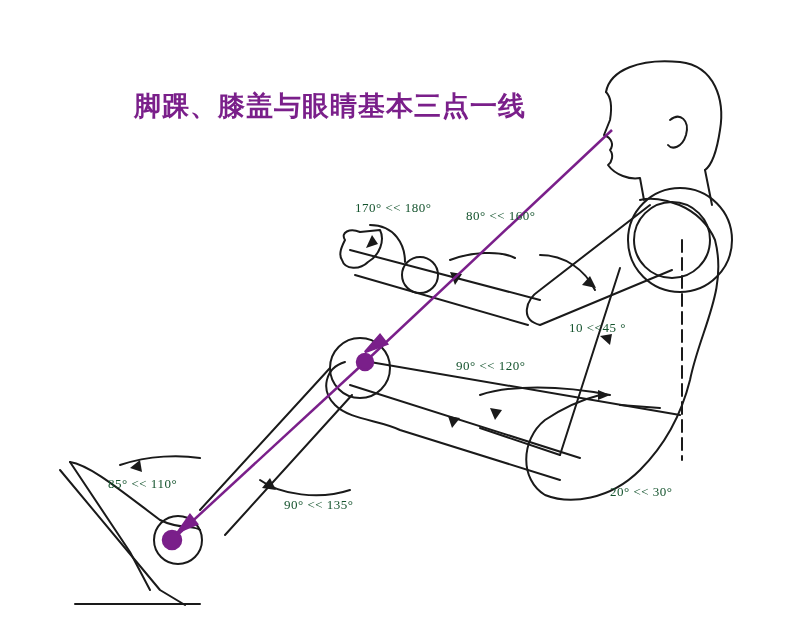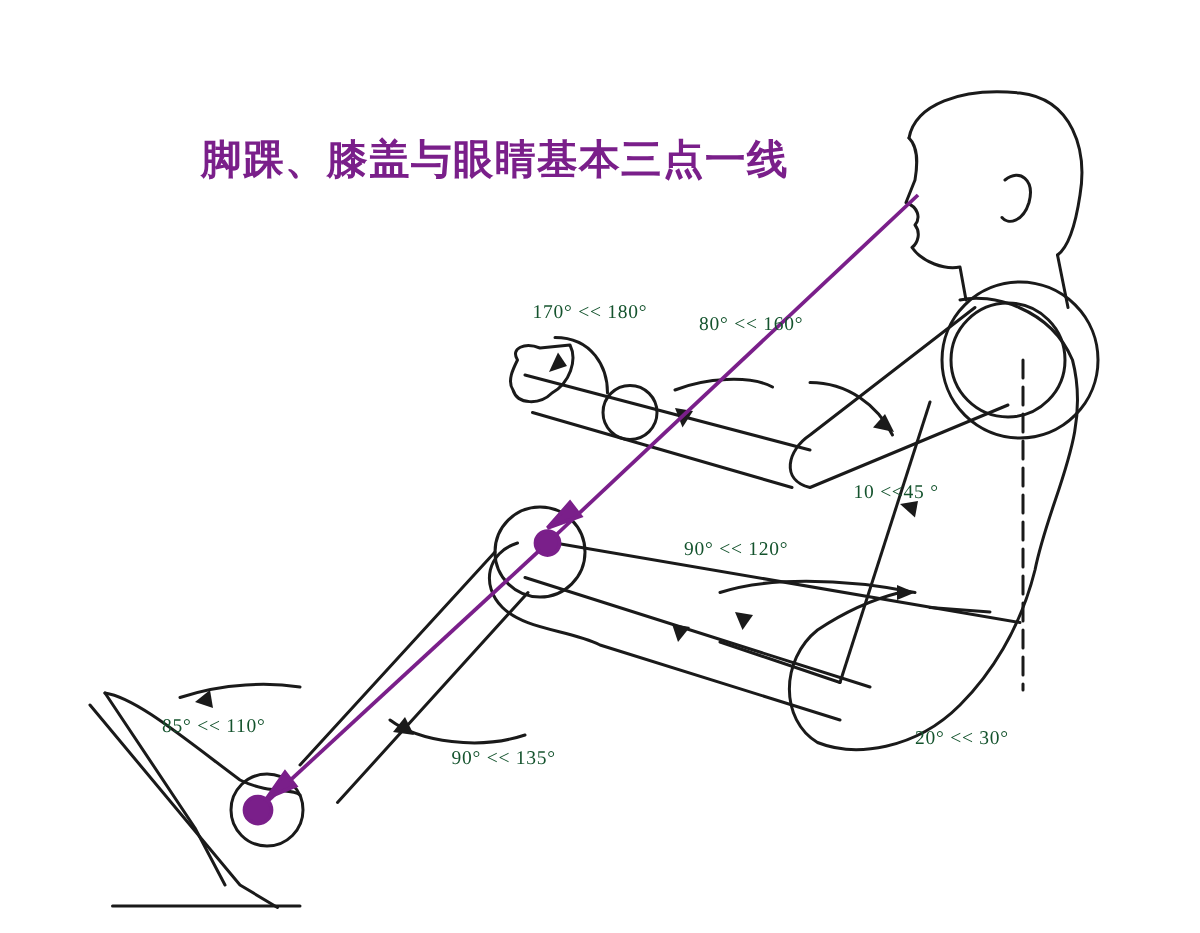--- a/index.html
+++ b/index.html
@@ -83,15 +83,15 @@
   </g>
 </svg>
 
 <div class="title">脚踝、膝盖与眼睛基本三点一线</div>
 
 <div class="lbl" style="left:355px;top:200px;">170° &lt;&lt; 180°</div>
 <div class="lbl" style="left:466px;top:208px;">80° &lt;&lt; 160°</div>
 <div class="lbl" style="left:569px;top:320px;">10 &lt;&lt;45 °</div>
 <div class="lbl" style="left:456px;top:358px;">90° &lt;&lt; 120°</div>
 <div class="lbl" style="left:108px;top:432px;margin-top:44px;">85° &lt;&lt; 110°</div>
-<div class="lbl" style="left:301px;top:497px;">90° &lt;&lt; 135°</div>
+<div class="lbl" style="left:284px;top:497px;">90° &lt;&lt; 135°</div>
 <div class="lbl" style="left:610px;top:484px;">20° &lt;&lt; 30°</div>
 </div>
 
 </body></html>

